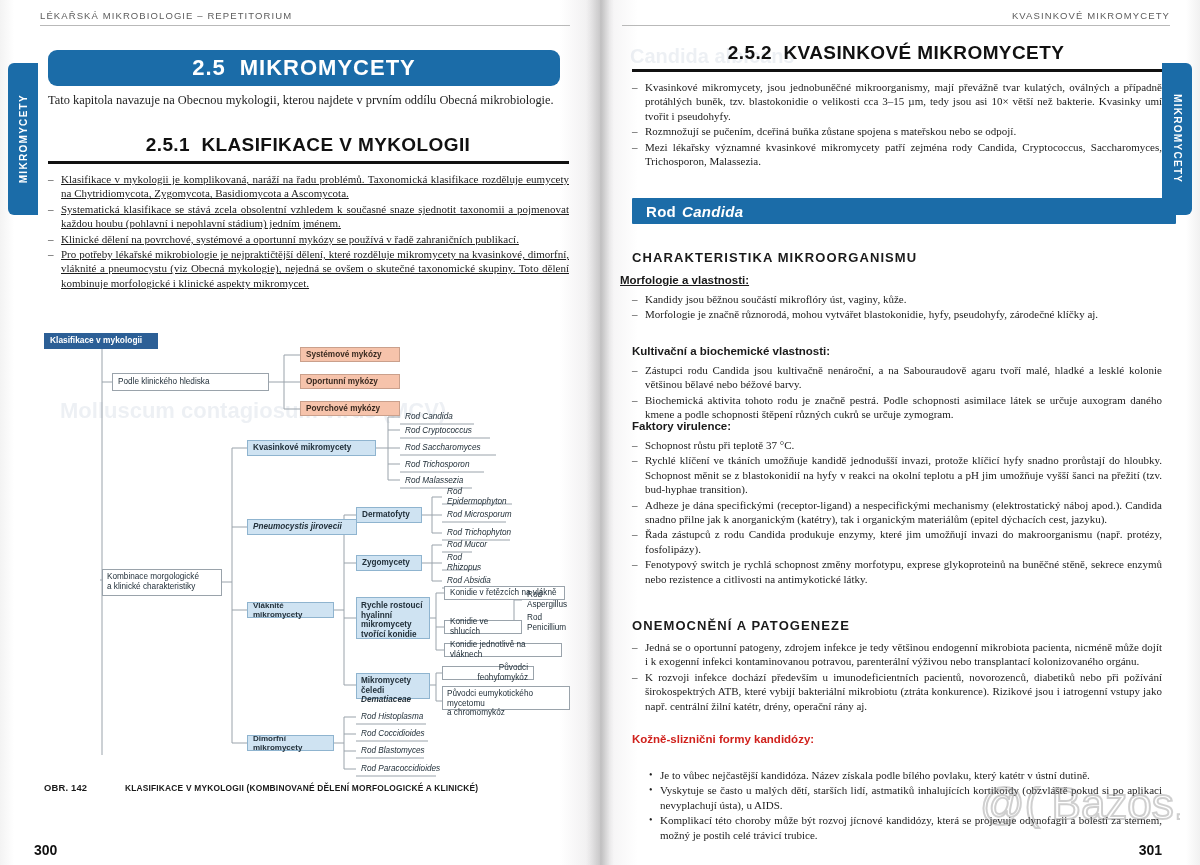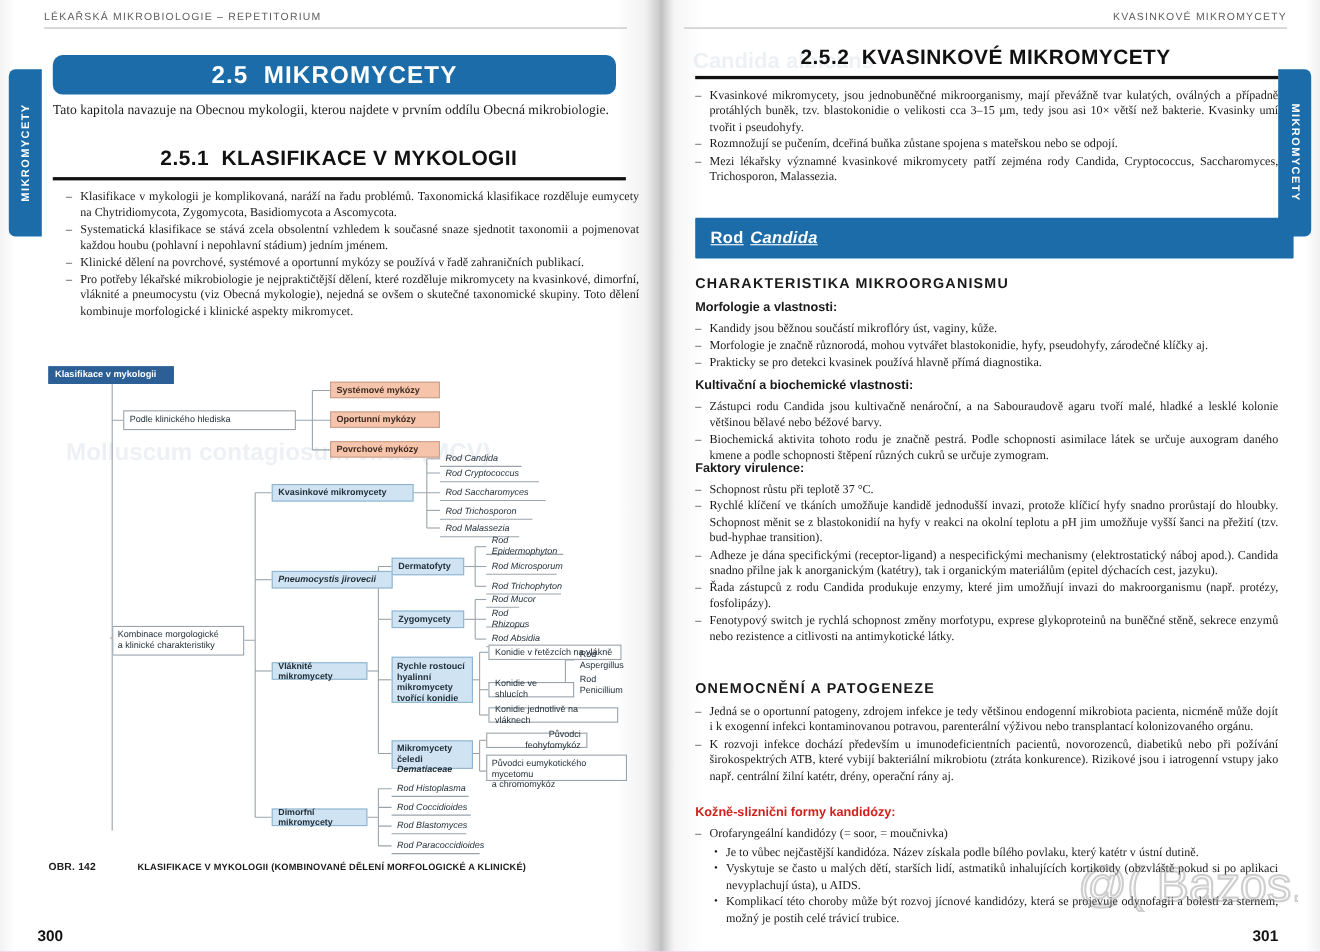--- a/index.html
+++ b/index.html
@@ -2,21 +2,21 @@
 <html><head>
 <meta charset="utf-8">
 <style>
   html,body{margin:0;padding:0;}
   body{
     width:1200px;height:865px;overflow:hidden;
     background:#ffffff;
     font-family:"Liberation Serif", serif;
     color:#1a1a1a;
   }
-  .book{position:relative;width:1200px;height:865px;background:#f9a8d4;}
+  .book{position:relative;width:1200px;height:865px;background:#bef264;}
 
   
   .page{position:absolute;top:0;height:865px;background:#ffffff;}
   .page.left{left:0;width:600px;
     background:linear-gradient(to right,#f3f3f3 0px,#ffffff 14px,#ffffff 560px,#f0eff0 590px,#e3e2e3 600px);}
   .page.right{left:600px;width:600px;
     background:linear-gradient(to right,#dcdbdc 0px,#f5f4f5 10px,#ffffff 38px,#ffffff 586px,#f1f1f1 600px);}
   .gutter{position:absolute;left:586px;top:0;width:28px;height:865px;
     background:linear-gradient(to right,rgba(0,0,0,0.00),rgba(0,0,0,0.10) 45%,rgba(0,0,0,0.13) 55%,rgba(0,0,0,0.00));
     pointer-events:none;}
@@ -120,21 +120,21 @@
       <span>MIKROMYCETY</span>
     </div>
 
     <div class="para" style="left:48px;top:92px;width:520px;">Tato kapitola navazuje na Obecnou mykologii, kterou najdete v prvním oddílu Obecná mikrobiologie.</div>
 
     <div class="h2" style="left:48px;top:134px;width:520px;">
       <span>2.5.1</span>&nbsp;&nbsp;<span>KLASIFIKACE V MYKOLOGII</span>
     </div>
     <div class="h2rule" style="left:48px;top:161px;width:521px;"></div>
 
-    <div class="ul" style="left:60px;top:172px;width:521px;">
+    <div class="ul" style="left:48px;top:172px;width:521px;text-decoration:underline;">
       <div class="li">Klasifikace v mykologii je komplikovaná, naráží na řadu problémů. Taxonomická klasifikace rozděluje eumycety na Chytridiomycota, Zygomycota, Basidiomycota a Ascomycota.</div>
       <div class="li">Systematická klasifikace se stává zcela obsolentní vzhledem k současné snaze sjednotit taxonomii a pojmenovat každou houbu (pohlavní i nepohlavní stádium) jedním jménem.</div>
       <div class="li">Klinické dělení na povrchové, systémové a oportunní mykózy se používá v řadě zahraničních publikací.</div>
       <div class="li">Pro potřeby lékařské mikrobiologie je nejpraktičtější dělení, které rozděluje mikromycety na kvasinkové, dimorfní, vláknité a pneumocystu (viz Obecná mykologie), nejedná se ovšem o skutečné taxonomické skupiny. Toto dělení kombinuje morfologické i klinické aspekty mikromycet.</div>
     </div>
 
     <div class="fig">
 
       <svg width="530" height="460">
         <g stroke="#9aa3ab" stroke-width="1" fill="none">
@@ -319,32 +319,31 @@
       <span>2.5.2</span>&nbsp;&nbsp;<span>KVASINKOVÉ MIKROMYCETY</span>
     </div>
     <div class="h2rule" style="left:32px;top:69px;width:530px;"></div>
 
     <div class="ul" style="left:32px;top:80px;width:530px;">
       <div class="li">Kvasinkové mikromycety, jsou jednobuněčné mikroorganismy, mají převážně tvar kulatých, oválných a případně protáhlých buněk, tzv. blastokonidie o velikosti cca 3–15 µm, tedy jsou asi 10× větší než bakterie. Kvasinky umí tvořit i pseudohyfy.</div>
       <div class="li">Rozmnožují se pučením, dceřiná buňka zůstane spojena s mateřskou nebo se odpojí.</div>
       <div class="li">Mezi lékařsky významné kvasinkové mikromycety patří zejména rody Candida, Cryptococcus, Saccharomyces, Trichosporon, Malassezia.</div>
     </div>
 
-    <div class="h3bar" style="left:32px;top:198px;width:530px;height:37px;text-decoration:underline;">
+    <div class="h3bar" style="left:32px;top:198px;width:530px;height:26px;">
       <span>Rod</span>
       <i>Candida</i>
     </div>
 
     <div class="h4" style="left:32px;top:250px;">CHARAKTERISTIKA MIKROORGANISMU</div>
 
-    <div class="h5" style="left:32px;top:274px;">Morfologie a vlastnosti:</div>
+    <div class="h5" style="left:20px;top:274px;text-decoration:underline;">Morfologie a vlastnosti:</div>
     <div class="ul" style="left:32px;top:292px;width:530px;">
       <div class="li">Kandidy jsou běžnou součástí mikroflóry úst, vaginy, kůže.</div>
       <div class="li">Morfologie je značně různorodá, mohou vytvářet blastokonidie, hyfy, pseudohyfy, zárodečné klíčky aj.</div>
-      <div class="li">Prakticky se pro detekci kvasinek používá hlavně přímá diagnostika.</div>
     </div>
 
     <div class="h5" style="left:32px;top:345px;">Kultivační a biochemické vlastnosti:</div>
     <div class="ul" style="left:32px;top:363px;width:530px;">
       <div class="li">Zástupci rodu Candida jsou kultivačně nenároční, a na Sabouraudově agaru tvoří malé, hladké a lesklé kolonie většinou bělavé nebo béžové barvy.</div>
       <div class="li">Biochemická aktivita tohoto rodu je značně pestrá. Podle schopnosti asimilace látek se určuje auxogram daného kmene a podle schopnosti štěpení různých cukrů se určuje zymogram.</div>
     </div>
 
     <div class="h5" style="left:32px;top:420px;">Faktory virulence:</div>
     <div class="ul" style="left:32px;top:438px;width:530px;">
@@ -356,23 +355,20 @@
     </div>
 
     <div class="h4" style="left:32px;top:618px;">ONEMOCNĚNÍ A PATOGENEZE</div>
     <div class="ul" style="left:32px;top:640px;width:530px;">
       <div class="li">Jedná se o oportunní patogeny, zdrojem infekce je tedy většinou endogenní mikrobiota pacienta, nicméně může dojít i k exogenní infekci kontaminovanou potravou, parenterální výživou nebo transplantací kolonizovaného orgánu.</div>
       <div class="li">K rozvoji infekce dochází především u imunodeficientních pacientů, novorozenců, diabetiků nebo při požívání širokospektrých ATB, které vybijí bakteriální mikrobiotu (ztráta konkurence). Rizikové jsou i iatrogenní vstupy jako např. centrální žilní katétr, drény, operační rány aj.</div>
     </div>
 
     <div class="h5 red" style="left:32px;top:733px;">Kožně-sliznični formy kandidózy:</div>
 
-    <div class="ul" style="left:32px;top:751px;width:530px;">
-      <div class="li">Orofaryngeální kandidózy (= soor, = moučnivka)</div>
-    </div>
     <div class="ul" style="left:46px;top:768px;width:516px;">
       <div class="li dot">Je to vůbec nejčastější kandidóza. Název získala podle bílého povlaku, který katétr v ústní dutině.</div>
       <div class="li dot">Vyskytuje se často u malých dětí, starších lidí, astmatiků inhalujících kortikoidy (obzvláště pokud si po aplikaci nevyplachují ústa), u AIDS.</div>
       <div class="li dot">Komplikací této choroby může být rozvoj jícnové kandidózy, která se projevuje odynofagii a bolestí za sternem, možný je postih celé trávicí trubice.</div>
     </div>
 
     <div class="folio r">301</div>
   </div>
 
   <div class="gutter"></div>

